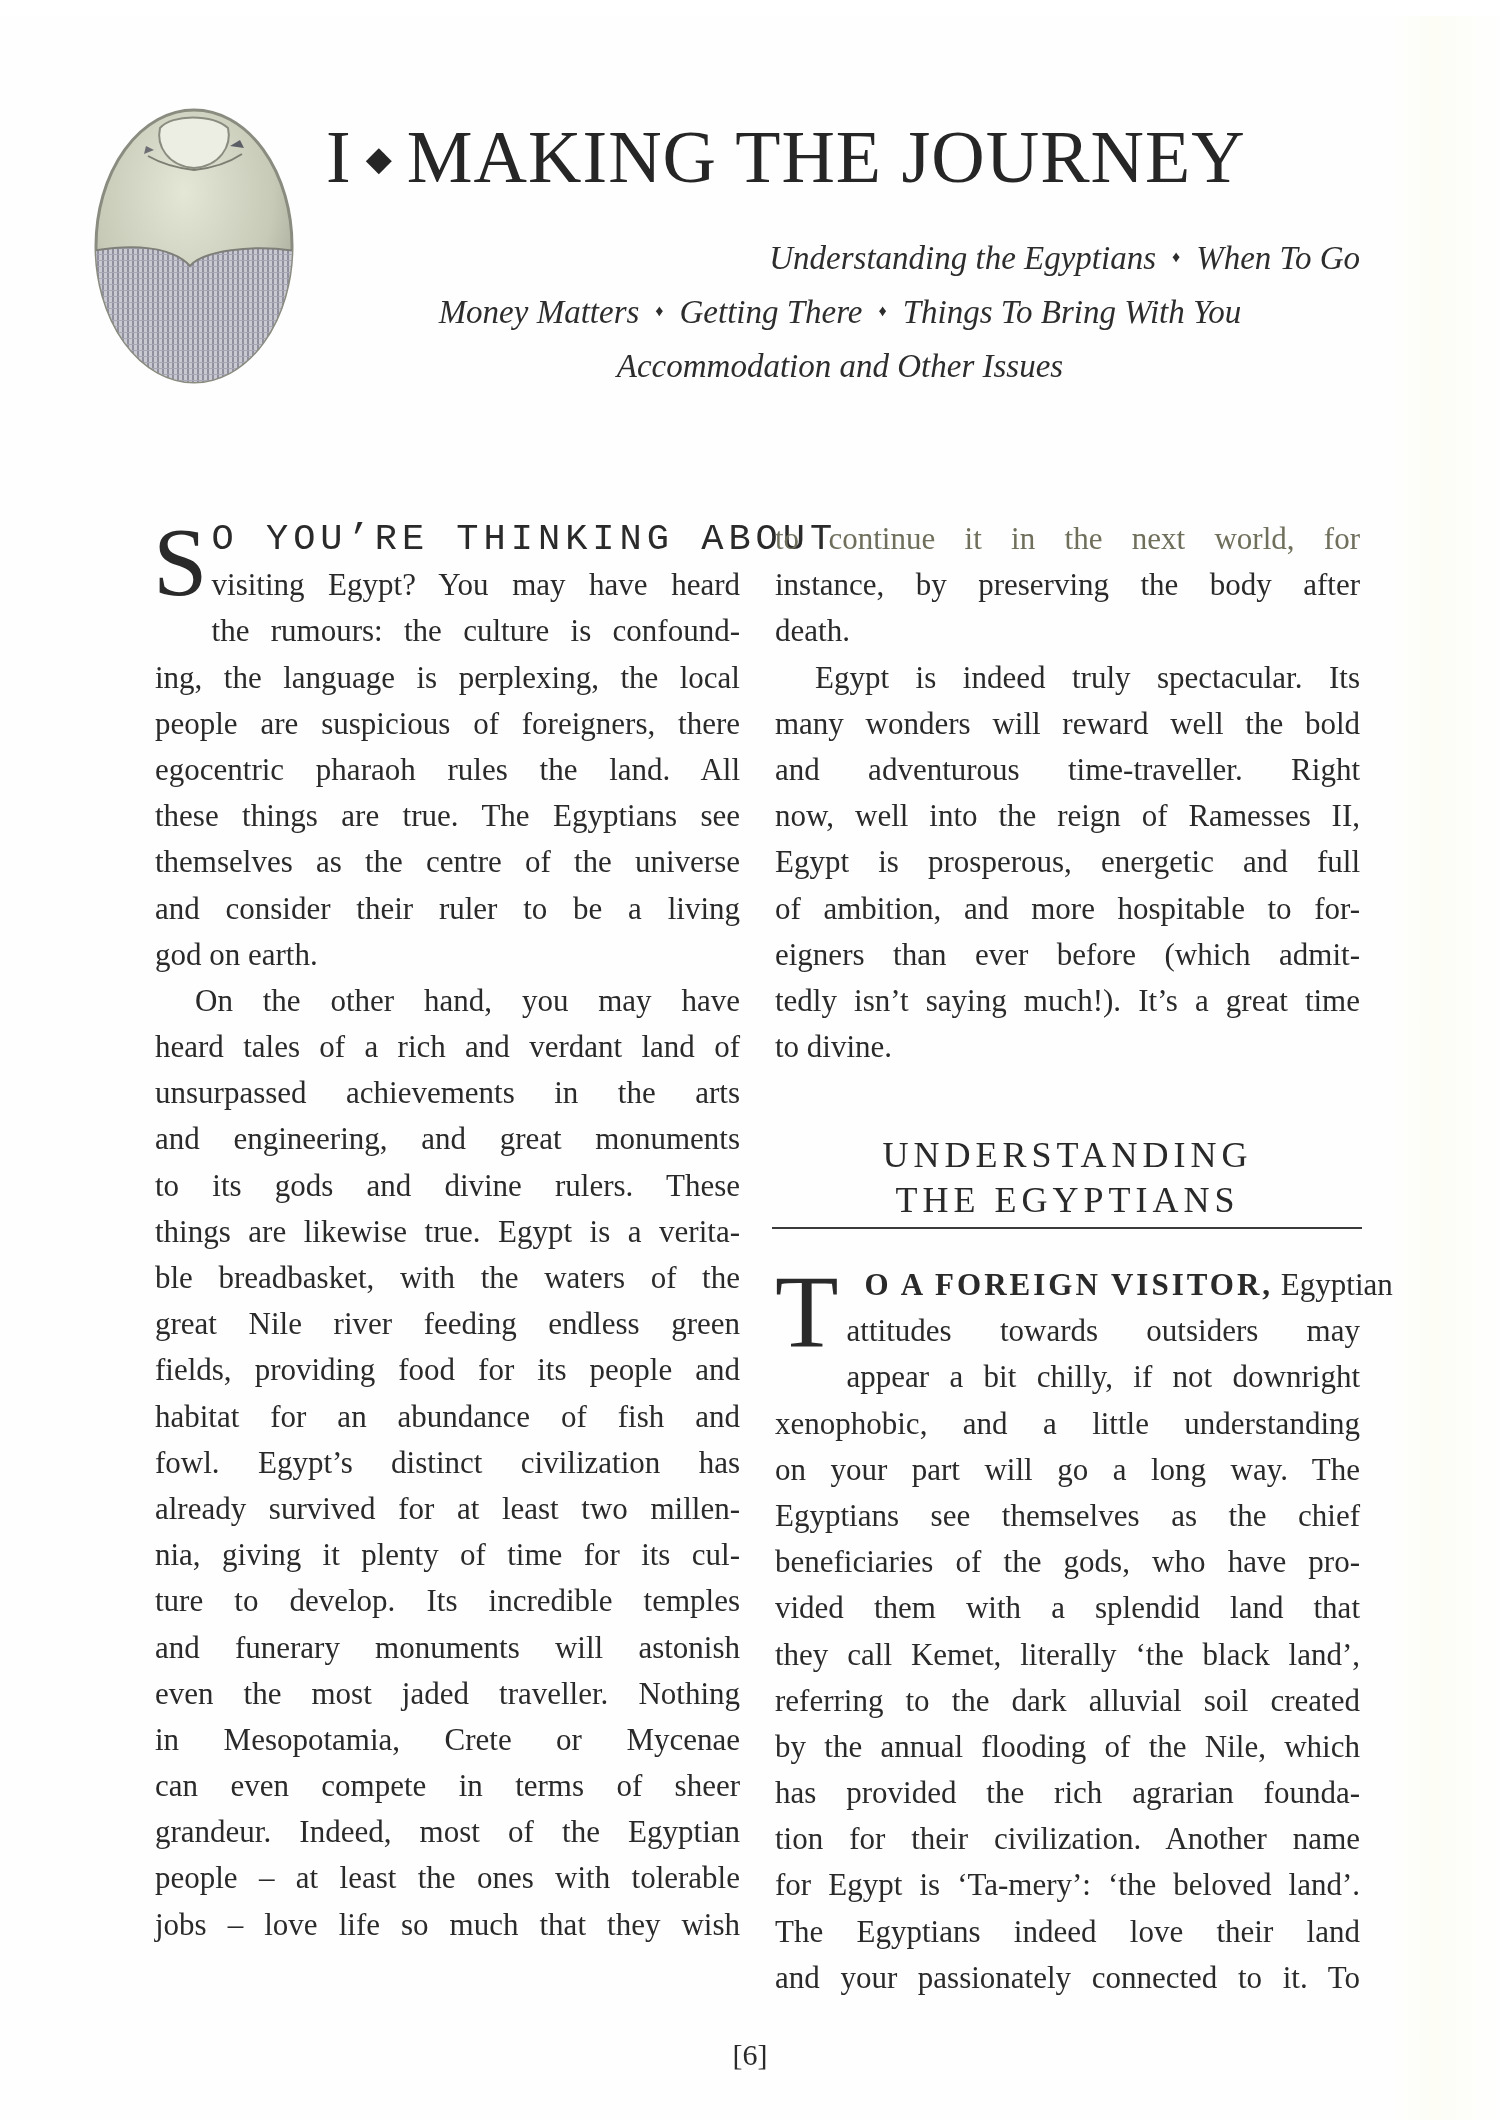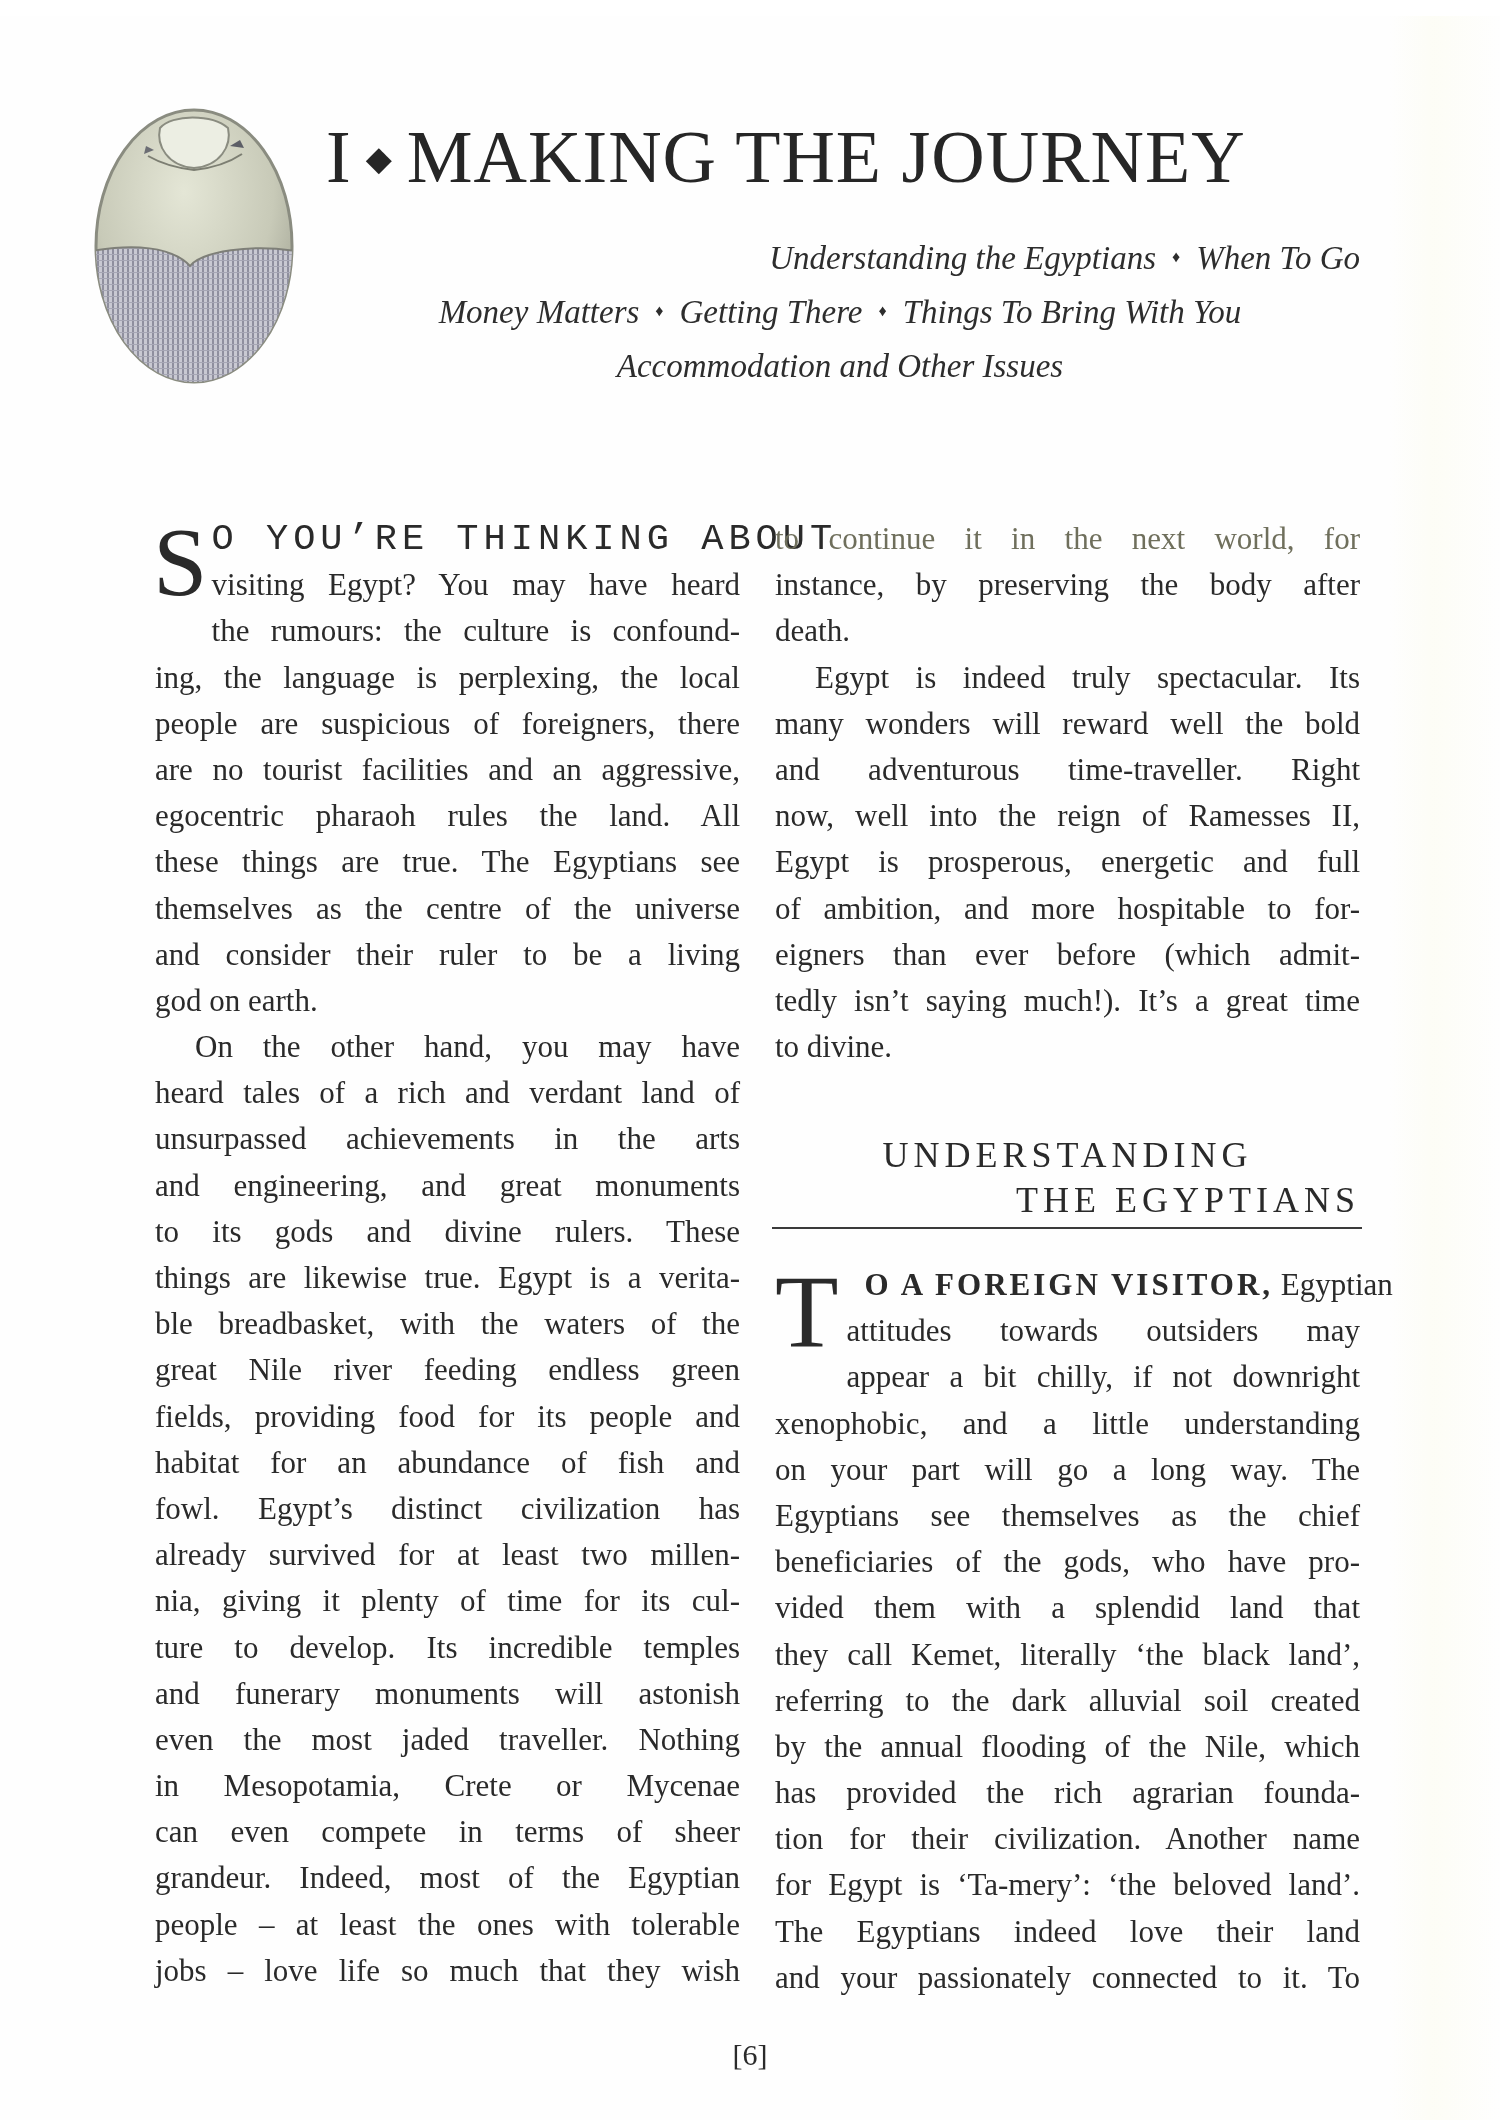--- a/index.html
+++ b/index.html
@@ -91,21 +91,20 @@
   </div>
 
   <div class="col col-left">
     <div class="para-block">
       <span class="dropcap">S</span>
       <span class="line smallcaps">O YOU’RE THINKING ABOUT</span>
       <span class="line">visiting Egypt? You may have heard</span>
       <span class="line">the rumours: the culture is confound-</span>
       <span class="line">ing, the language is perplexing, the local</span>
       <span class="line">people are suspicious of foreigners, there</span>
-      <span class="line">are no tourist facilities and an aggressive,</span>
       <span class="line">egocentric pharaoh rules the land. All</span>
       <span class="line">these things are true. The Egyptians see</span>
       <span class="line">themselves as the centre of the universe</span>
       <span class="line">and consider their ruler to be a living</span>
       <span class="line last">god on earth.</span>
     </div>
     <div class="para-block">
       <span class="line indent">On the other hand, you may have</span>
       <span class="line">heard tales of a rich and verdant land of</span>
       <span class="line">unsurpassed achievements in the arts</span>
@@ -143,21 +142,21 @@
       <span class="line">now, well into the reign of Ramesses II,</span>
       <span class="line">Egypt is prosperous, energetic and full</span>
       <span class="line">of ambition, and more hospitable to for-</span>
       <span class="line">eigners than ever before (which admit-</span>
       <span class="line">tedly isn’t saying much!). It’s a great time</span>
       <span class="line last">to divine.</span>
     </div>
   </div>
 
   <div class="section-head" style="top:1117px;">UNDERSTANDING</div>
-  <div class="section-head" style="top:1162px;text-align:right;">THE EGYPTIANS</div>
+  <div class="section-head" style="top:1162px;">THE EGYPTIANS</div>
   <div class="rule"></div>
 
   <div class="col" style="left:775px; top:1246px;">
     <div class="para-block">
       <span class="dropcap dropcap-t">T</span>
       <span class="line"><span class="smallcaps-bold">O A FOREIGN VISITOR,</span> <span>Egyptian</span></span>
       <span class="line">attitudes towards outsiders may</span>
       <span class="line">appear a bit chilly, if not downright</span>
       <span class="line">xenophobic, and a little understanding</span>
       <span class="line">on your part will go a long way. The</span>

